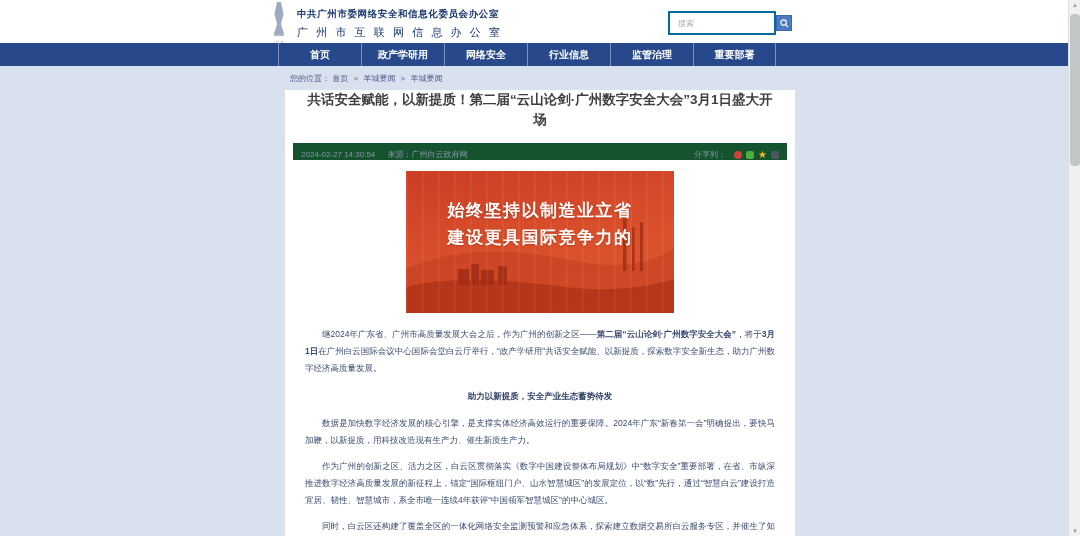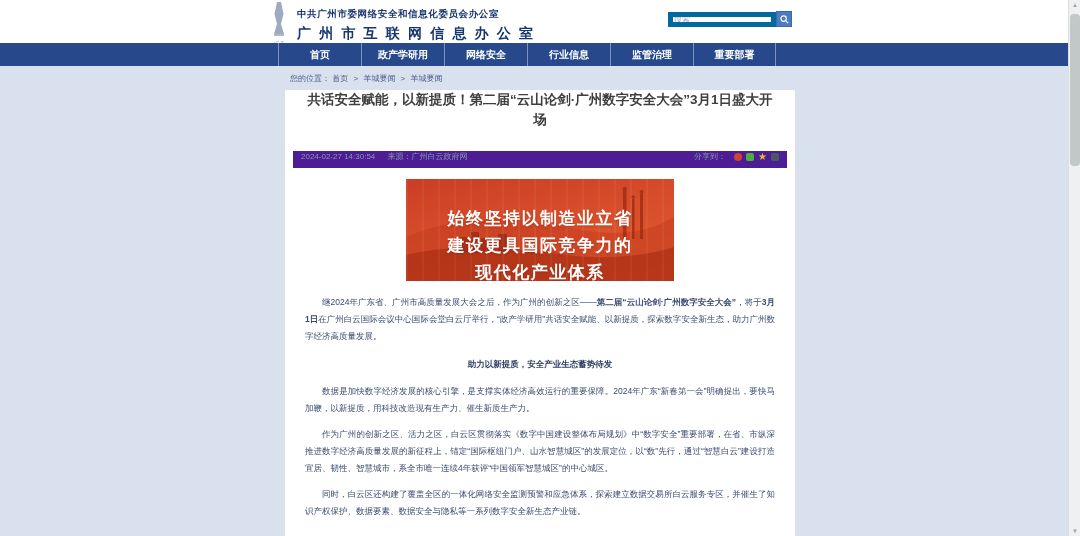--- a/index.html
+++ b/index.html
@@ -5,58 +5,58 @@
   * { margin:0; padding:0; box-sizing:border-box; }
   html,body { width:1080px; height:536px; overflow:hidden;
     font-family:"Liberation Sans","DejaVu Sans",sans-serif; background:#d9e1ef; }
 
   
   .header { position:absolute; left:0; top:0; width:1080px; height:43px; background:#ffffff; }
   .logo { position:absolute; left:267px; top:2px; width:24px; text-align:center; }
   .logo-caption { font-size:5px; color:#9aa5b8; letter-spacing:1px; }
   .org { position:absolute; left:297px; top:8px; color:#17366d; }
   .org-line1 { font-size:9.5px; font-weight:bold; letter-spacing:0.6px; }
-  .org-line2 { font-size:14px; font-weight:bold; letter-spacing:8.2px; margin-top:4px; }
+  .org-line2 { font-size:11px; font-weight:normal; letter-spacing:8.2px; margin-top:4px; }
   .search { position:absolute; left:668px; top:11px; display:flex; align-items:center; }
-  .search input { width:108px; height:15px; border:5px solid #0369a1; font-size:8px;
-    padding:0 1px; color:#444; outline:none; background:#fff; }
+  .search input { width:108px; height:24px; border:2px solid #0369a1; font-size:8px;
+    padding:0 8px; color:#444; outline:none; background:#fff; }
   .search input::placeholder { color:#a7adb8; }
   .search-btn { width:16px; height:16px; background:#4d7bc0; border:1px solid #3c69ad;
     display:flex; align-items:center; justify-content:center; cursor:pointer; }
 
   
   .navbar { position:absolute; left:0; top:43px; width:1080px; height:23px; background:#27498b; }
   .nav-items { position:absolute; left:278px; top:0; display:flex; height:23px; }
   .nav-item { width:83px; text-align:center; line-height:23px; color:#ffffff; font-size:10px;
     font-weight:bold; border-left:1px solid rgba(210,222,244,0.5); cursor:pointer; }
   .nav-item:last-child { border-right:1px solid rgba(210,222,244,0.5); }
 
   
   .breadcrumb { position:absolute; left:290px; top:73px; font-size:8px; color:#4a5d8a; }
   .breadcrumb a { color:#4a5d8a; text-decoration:none; cursor:pointer; }
   .crumb-sep { margin:0 3px; }
 
   
   .card { position:absolute; left:285px; top:90px; width:510px; height:446px; background:#ffffff; }
   .card-title { margin:0 20px; text-align:center; font-size:13.5px;
     font-weight:bold; color:#3e3e3e; line-height:20px; }
-  .meta { margin:21px 8px 0; height:17px; background:#4c1d95; display:flex;
-    align-items:flex-start; justify-content:space-between; padding:0 8px; }
+  .meta { margin:13px 8px 0; height:17px; background:#14532d; display:flex;
+    align-items:flex-end; justify-content:space-between; padding:0 8px; }
   .meta-left { font-size:8px; color:#8a96ad; }
   .meta-left .src-label { margin-left:10px; }
   .meta-right { display:flex; align-items:center; font-size:8px; color:#8a96ad; }
   .share-icons { display:flex; align-items:center; margin-left:4px; }
   .share-icons > span { margin-left:4px; cursor:pointer; display:inline-block; }
   .si-weibo { width:8px; height:8px; border-radius:50%; background:#cf4238; }
   .si-wechat { width:8px; height:8px; border-radius:2px; background:#4cae3e; }
   .si-qzone { color:#f2b824; font-size:10px; line-height:8px; }
   .si-qq { width:8px; height:8px; border-radius:2px; background:#4e5761; }
 
   
-  .banner { position:relative; margin:11px auto 0; width:268px; height:102px; overflow:hidden;
+  .banner { position:relative; margin:11px auto 0; width:268px; height:142px; overflow:hidden;
     background:linear-gradient(170deg,#cb3d25 0%,#d84e2a 45%,#e05a2d 100%); }
   .banner::after { content:""; position:absolute; inset:0;
     background:repeating-linear-gradient(90deg, rgba(255,255,255,0.05) 0 2px, transparent 2px 16px); }
   .banner-art { position:absolute; left:0; bottom:0; width:268px; height:142px; }
   .banner-text { position:absolute; left:0; top:26px; width:100%; text-align:center;
     color:#ffffff; font-size:17px; font-weight:bold; line-height:27px; letter-spacing:1.5px;
     text-shadow:0 1px 2px rgba(120,20,0,0.35); z-index:2; }
 
   
   .body-text { margin:13px 20px 0; color:#3b4c70; font-size:8.5px; line-height:17px;
@@ -153,21 +153,20 @@
         <rect x="226" y="60" width="2.5" height="40"></rect>
         <circle cx="227.2" cy="58" r="1.8"></circle>
         <rect x="234" y="55" width="3" height="45"></rect>
         <circle cx="235.5" cy="53" r="2"></circle>
       </g>
       <path d="M0,116 C50,103 110,110 160,116 C202,121 240,117 268,108 L268,142 L0,142 Z" fill="#a52c13" opacity="0.6"></path>
     </svg>
     <div class="banner-text">
       <div>始终坚持以制造业立省</div>
       <div>建设更具国际竞争力的</div>
-      <div>现代化产业体系</div>
     </div>
   </div>
 
   <div class="body-text">
     <p><span>继2024年广东省、广州市高质量发展大会之后，作为广州的创新之区——</span><b>第二届“云山论剑·广州数字安全大会”</b><span>，将于</span><b>3月1日</b><span>在广州白云国际会议中心国际会堂白云厅举行，“政产学研用”共话安全赋能、以新提质，探索数字安全新生态，助力广州数字经济高质量发展。</span></p>
     <p class="subhead">助力以新提质，安全产业生态蓄势待发</p>
     <p>数据是加快数字经济发展的核心引擎，是支撑实体经济高效运行的重要保障。2024年广东“新春第一会”明确提出，要快马加鞭，以新提质，用科技改造现有生产力、催生新质生产力。</p>
     <p>作为广州的创新之区、活力之区，白云区贯彻落实《数字中国建设整体布局规划》中“数字安全”重要部署，在省、市纵深推进数字经济高质量发展的新征程上，锚定“国际枢纽门户、山水智慧城区”的发展定位，以“数”先行，通过“智慧白云”建设打造宜居、韧性、智慧城市，系全市唯一连续4年获评“中国领军智慧城区”的中心城区。</p>
     <p>同时，白云区还构建了覆盖全区的一体化网络安全监测预警和应急体系，探索建立数据交易所白云服务专区，并催生了知识产权保护、数据要素、数据安全与隐私等一系列数字安全新生态产业链。</p>
 

